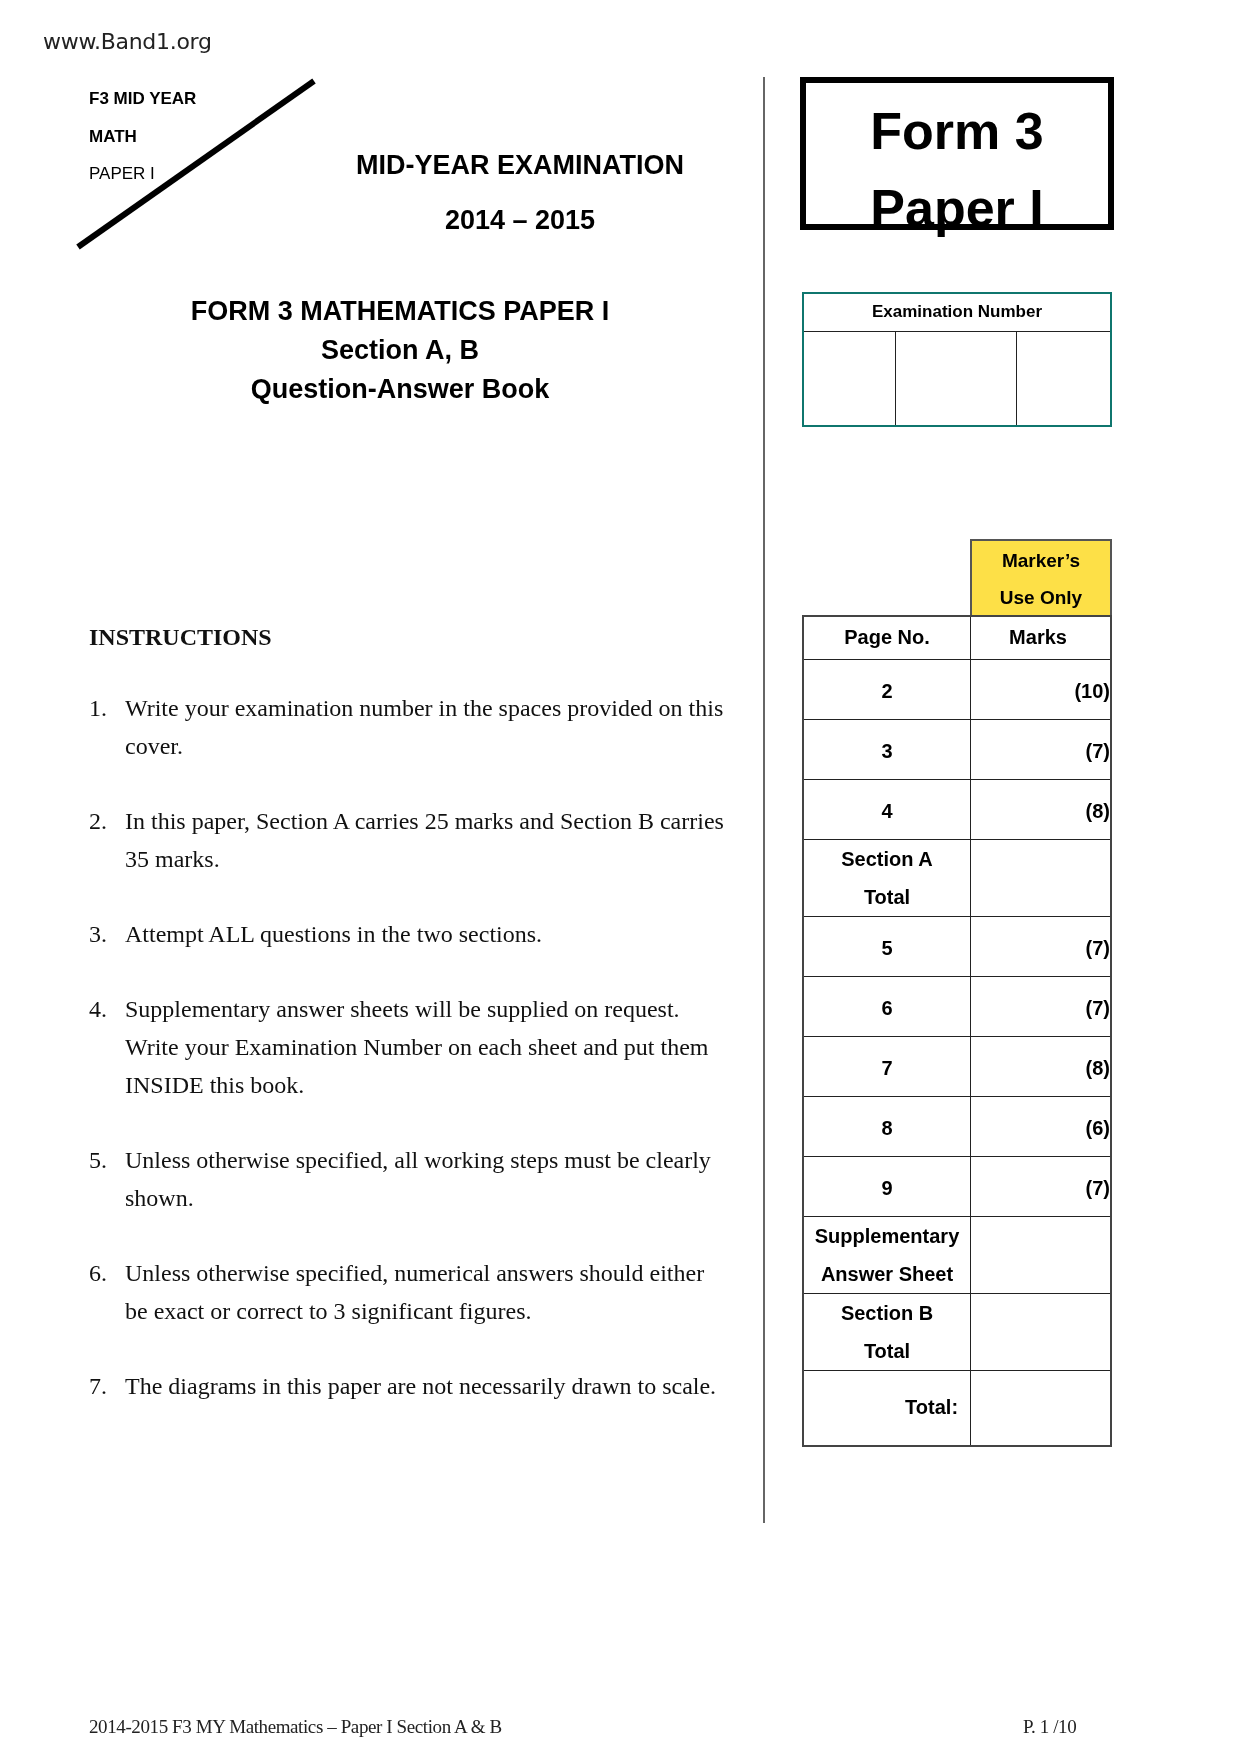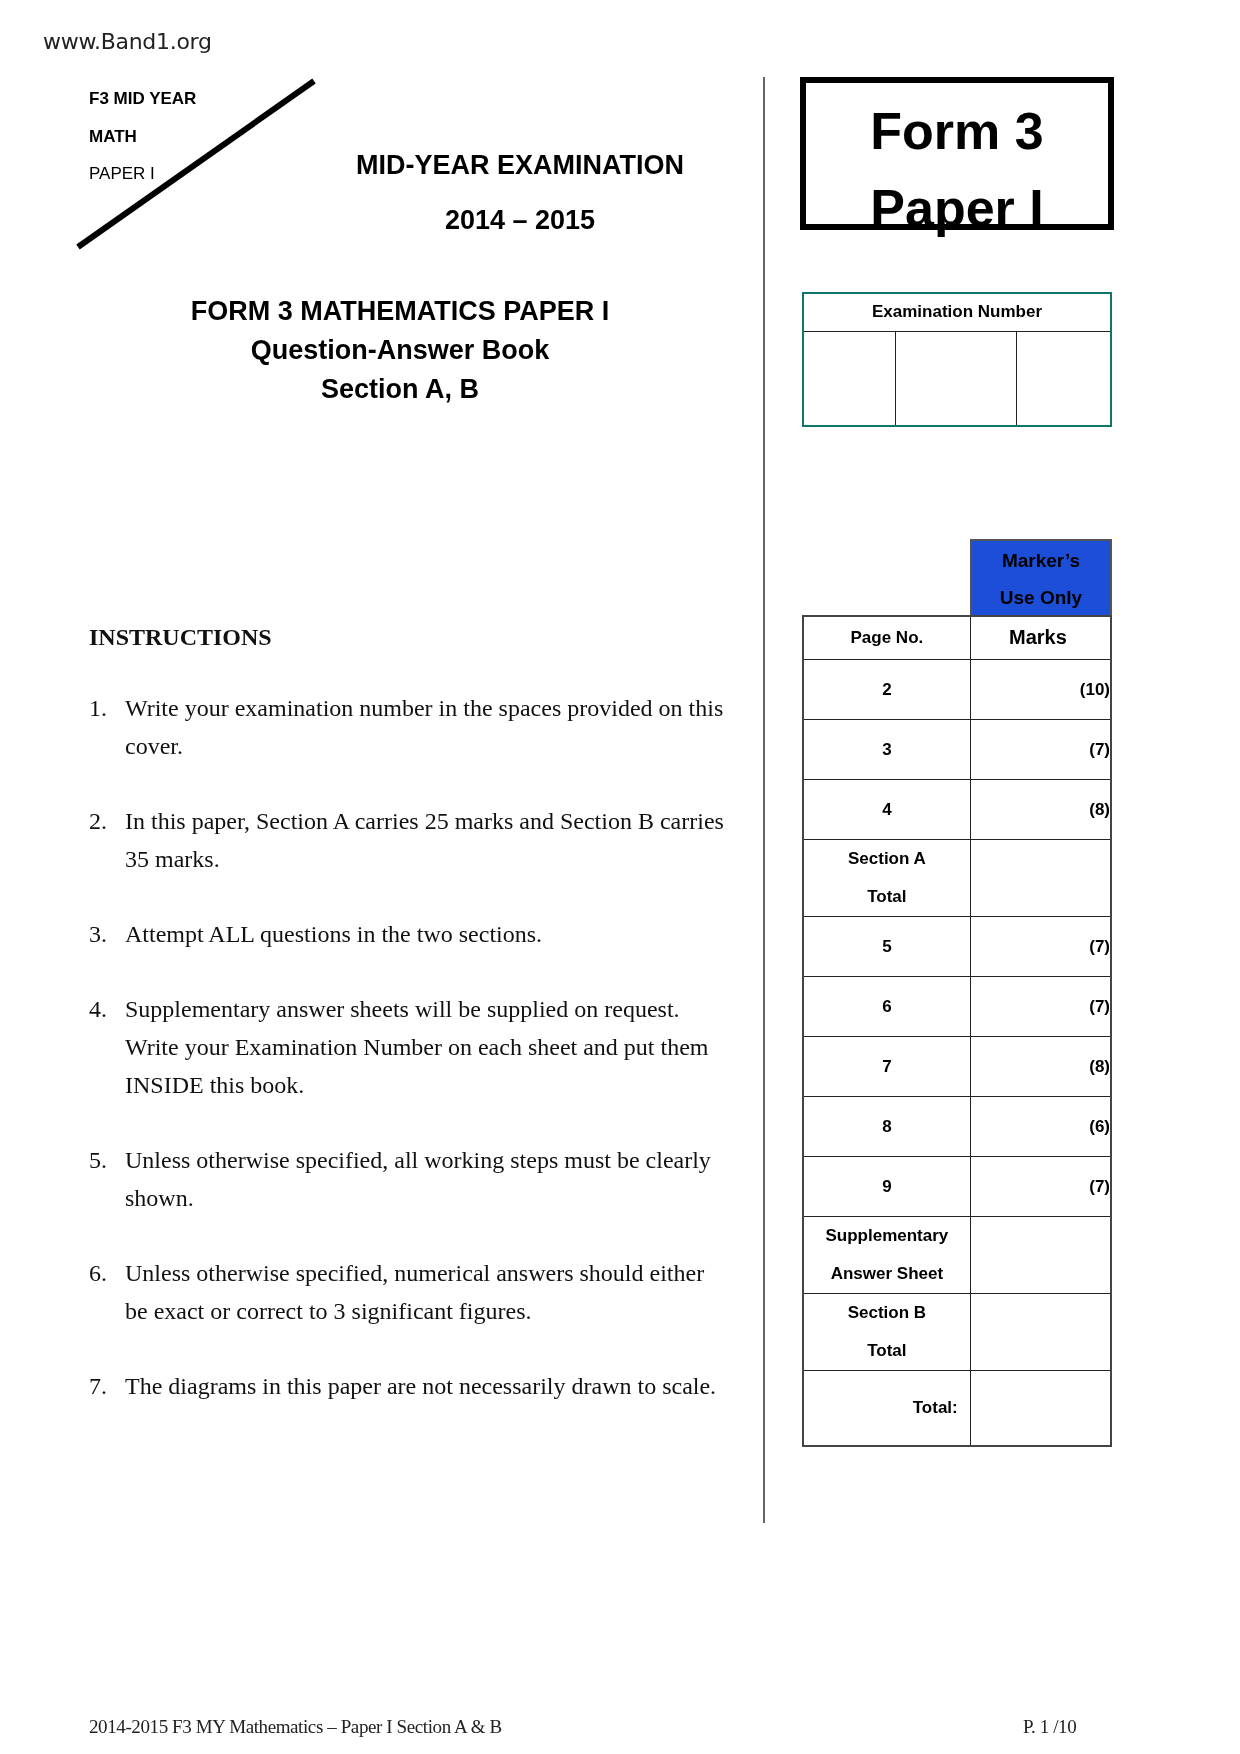--- a/index.html
+++ b/index.html
@@ -27,23 +27,23 @@
 
     .paper-title { left: 150px; width: 500px; text-align: center; font-weight: bold; font-size: 27px; line-height: 39px; top: 292px; }
 
     .instructions { left: 89px; top: 624px; width: 640px; font-family: "Liberation Serif", serif; font-size: 24px; color: #111; }
     .instr-head { font-weight: bold; font-size: 24px; margin-bottom: 38px; }
     .instr-item { display: flex; line-height: 38px; margin-bottom: 37px; }
     .instr-num { width: 36px; flex: none; }
     .instr-text { flex: 1; }
 
     .marks-wrap { left: 802px; top: 539px; width: 310px; }
-    .marker-box { margin-left: 168px; width: 142px; height: 76px; background: #1d4ed8; border: 2px solid #555; border-bottom: none; text-align: center; font-weight: bold; font-size: 19px; line-height: 37px; padding-top: 1px; }
+    .marker-box { margin-left: 168px; width: 142px; height: 76px; background: #fde047; border: 2px solid #555; border-bottom: none; text-align: center; font-weight: bold; font-size: 19px; line-height: 37px; padding-top: 1px; }
     .marks { width: 310px; border-collapse: collapse; border: 2px solid #444; }
-    .marks td { border: 1.5px solid #222; font-weight: bold; font-size: 17px; vertical-align: top; }
+    .marks td { border: 1.5px solid #222; font-weight: bold; font-size: 20px; vertical-align: top; }
     .marks td.pg { width: 168px; text-align: center; }
     .marks td.mk { width: 142px; text-align: right; padding-right: 0; }
     .marks tr.r1 td { height: 60px; padding-top: 20px; }
     .marks tr.r2 td { height: 76px; line-height: 38px; padding-top: 0; }
     .marks tr.hdr td { height: 43px; vertical-align: middle; padding-top: 0; }
     .marks tr.hdr td.mk { text-align: center; padding-right: 5px; font-size: 20px; }
     .marks tr.total td { height: 76px; vertical-align: middle; }
     .marks tr.total td.pg { text-align: right; padding-right: 12px; padding-left: 12px; }
 
     .footer-left { left: 89px; top: 1716px; font-family: "Liberation Serif", serif; font-size: 19px; color: #222; letter-spacing: -0.4px; }
@@ -79,22 +79,22 @@
   <tr>
     <td class="cell" style="width:93px;"></td>
     <td class="cell" style="width:122px;"></td>
     <td class="cell" style="width:95px;"></td>
   </tr>
 </tbody>
   </table>
 
 <div class="abs paper-title">
   <div>FORM 3 MATHEMATICS PAPER I</div>
+  <div>Section A, B</div>
   <div>Question-Answer Book</div>
-  <div>Section A, B</div>
 </div>
 
 <div class="abs instructions">
   <div class="instr-head">INSTRUCTIONS</div>
   <div class="instr-item">
     <span class="instr-num">1.</span>
     <span class="instr-text">Write your examination number in the spaces provided on this cover.</span>
   </div>
   <div class="instr-item">
     <span class="instr-num">2.</span>

